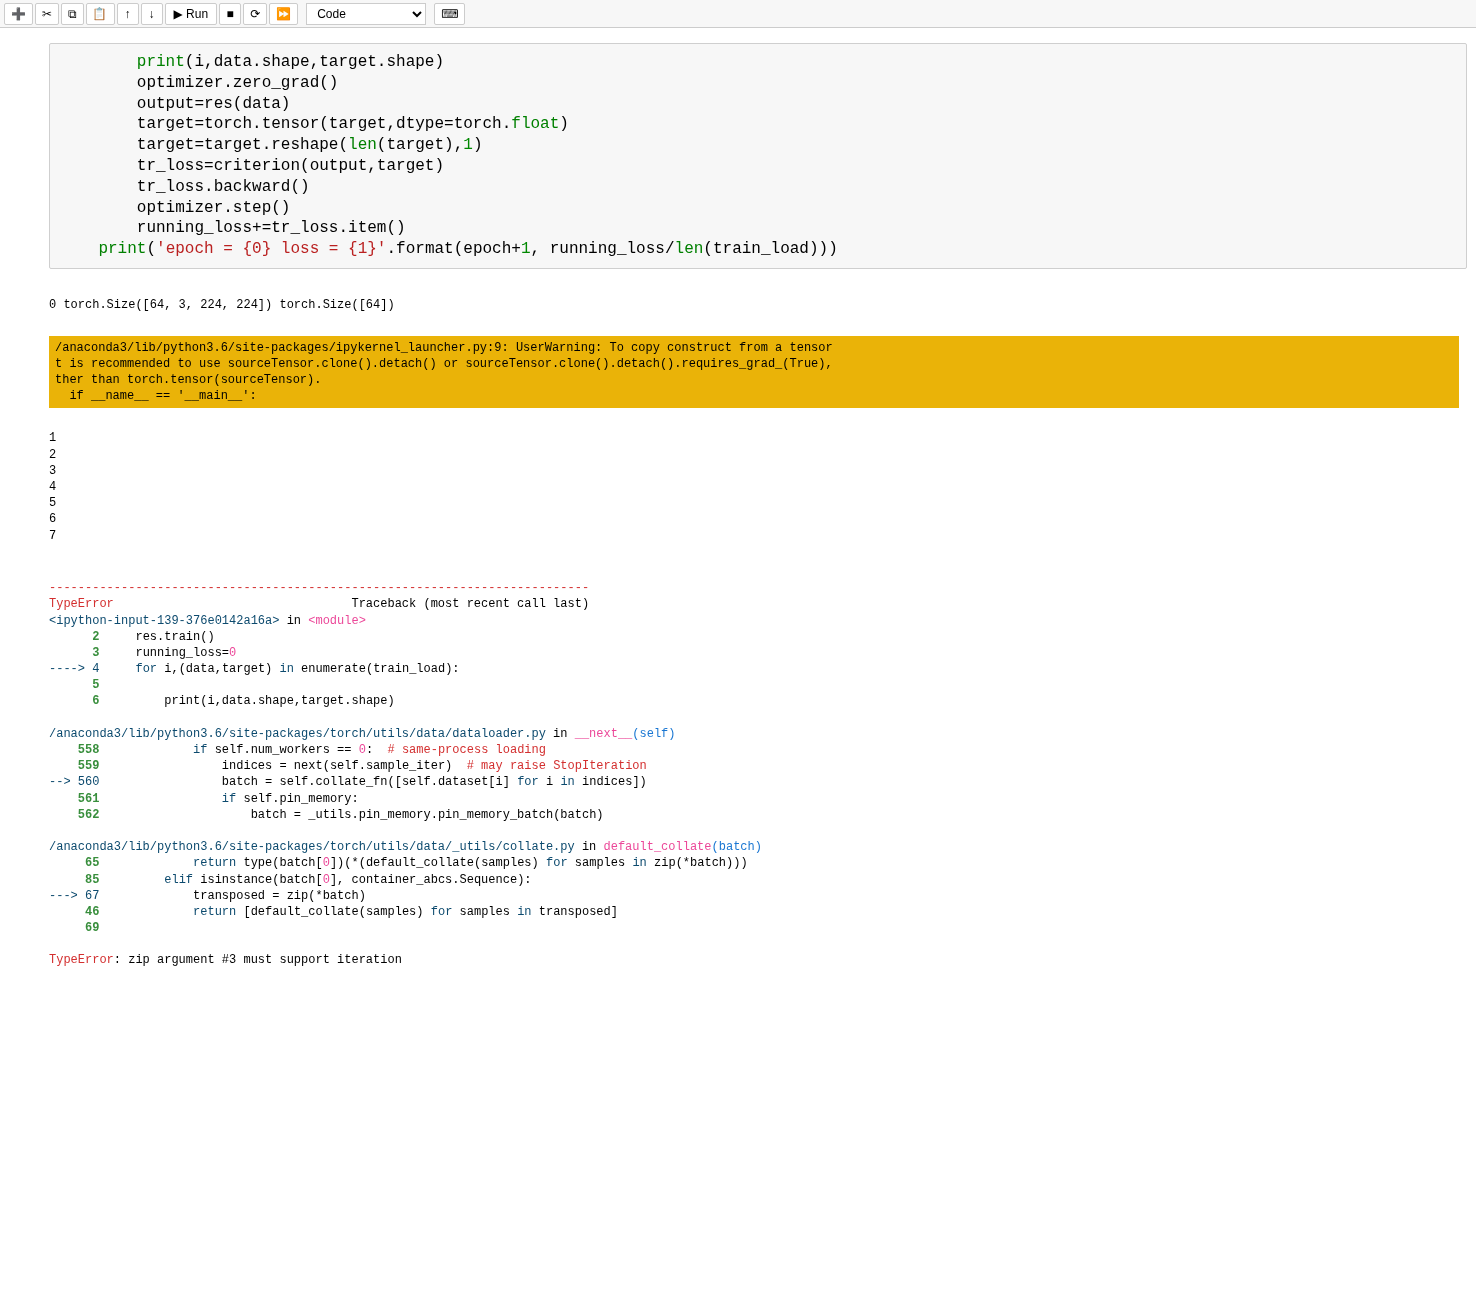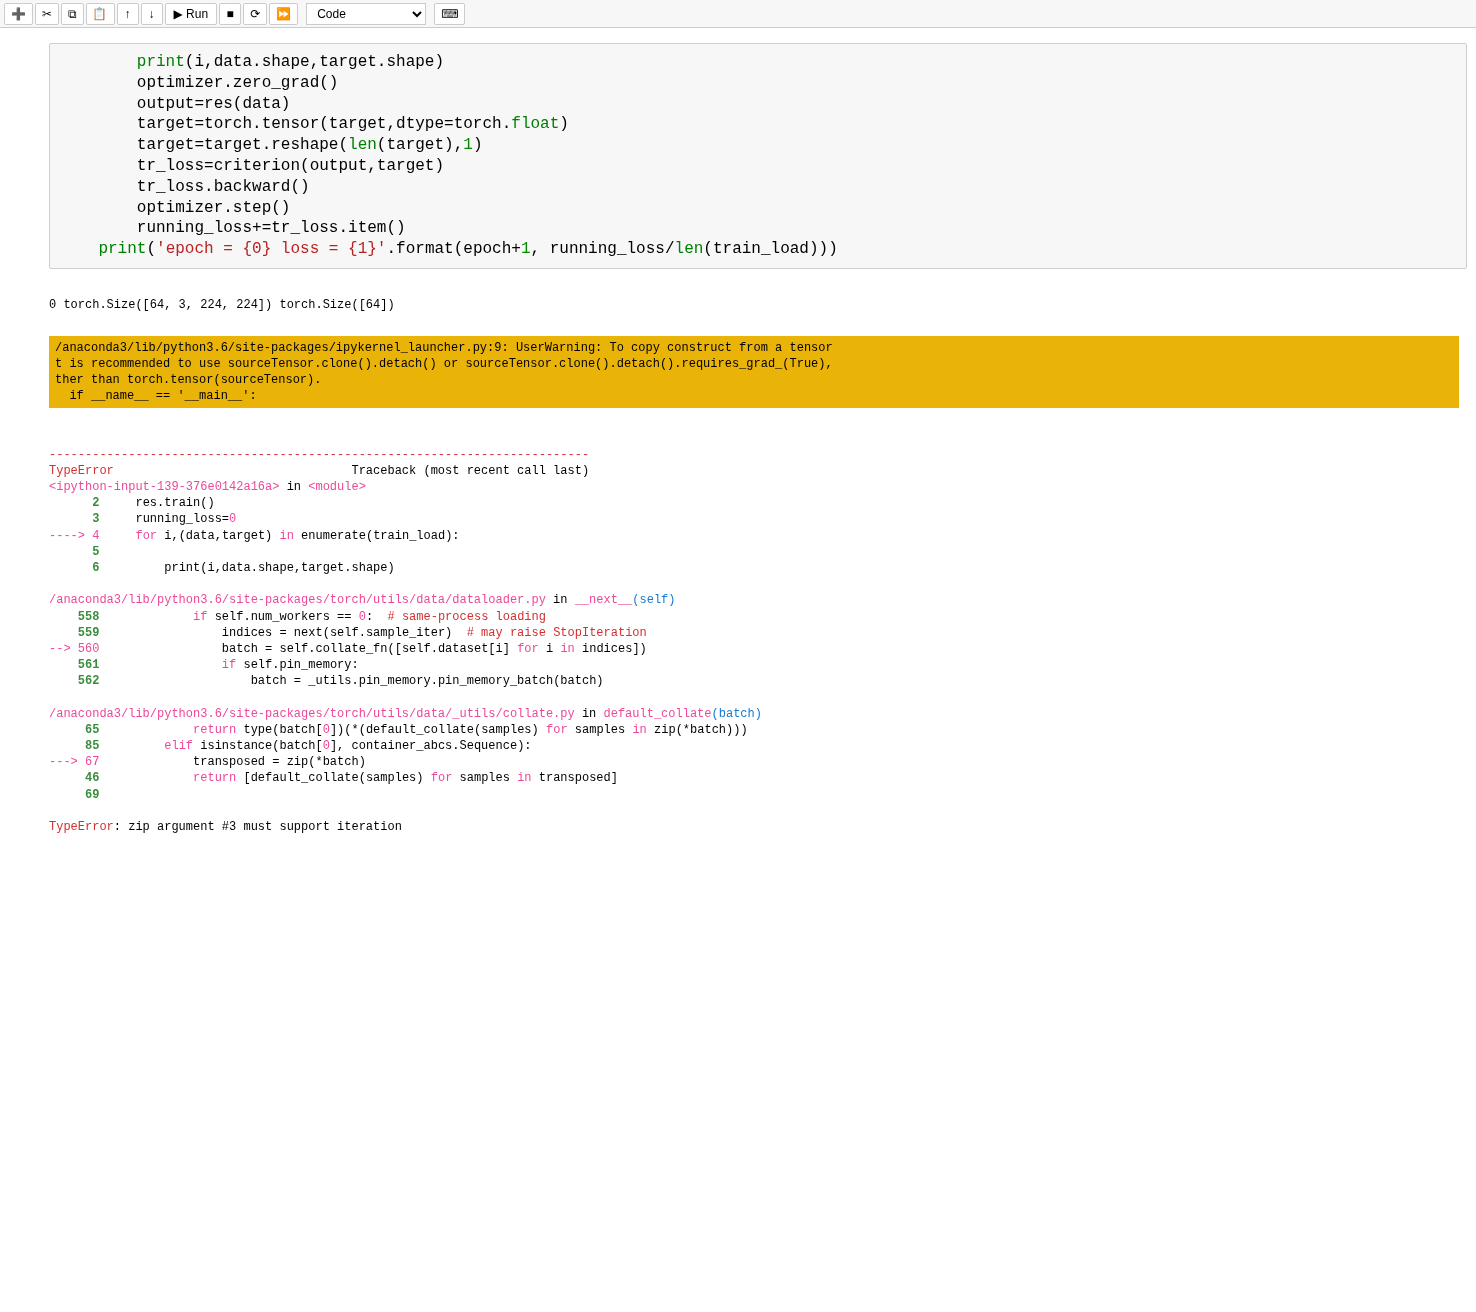--- a/index.html
+++ b/index.html
@@ -76,21 +76,21 @@
   }
   .output-plain {
     padding: 2px 0;
   }
   .tok-str { color: #ba2121; }
   .tok-builtin { color: #008000; }
   .tok-num { color: #080; }
 
   .tb-err { color: #d32f2f; }
   .tb-cyan { color: #ec4899; }
-  .tb-green { color: #ec4899; }
+  .tb-green { color: #0c4a6e; }
   .tb-blue { color: #1976d2; text-align: center; }
   .ln { color: #388e3c; font-weight: bold; }
 </style>
 </head>
 <body>
 
 <div class="toolbar">
   <button class="tb-btn">➕</button>
   <button class="tb-btn">✂</button>
   <button class="tb-btn">⧉</button>
@@ -121,20 +121,27 @@
 <span>        running_loss+=tr_loss.item()</span>
 <span>    </span><span class="tok-builtin">print</span><span>(</span><span class="tok-str">'epoch = {0} loss = {1}'</span><span>.format(epoch+</span><span class="tok-num">1</span><span>, running_loss/</span><span class="tok-builtin">len</span><span>(train_load)))</span></div>
     </div>
 
     <div class="output-area">
 <div class="output-plain">0 torch.Size([64, 3, 224, 224]) torch.Size([64])</div>
 <div class="output-warning"><span>/anaconda3/lib/python3.6/site-packages/ipykernel_launcher.py:9: UserWarning: To copy construct from a tensor</span>
 <span>t is recommended to use sourceTensor.clone().detach() or sourceTensor.clone().detach().requires_grad_(True), </span>
 <span>ther than torch.tensor(sourceTensor).</span>
 <span>  if __name__ == '__main__':</span></div>
+<div class="output-plain"><span>1</span>
+<span>2</span>
+<span>3</span>
+<span>4</span>
+<span>5</span>
+<span>6</span>
+<span>7</span></div>
 <div class="output-plain">
 <span class="tb-err">---------------------------------------------------------------------------</span>
 <span class="tb-err">TypeError</span><span>                                 Traceback (most recent call last)</span>
 <span class="tb-green">&lt;ipython-input-139-376e0142a16a&gt;</span><span> in </span><span class="tb-cyan">&lt;module&gt;</span>
 <span class="ln">      2</span><span>     res</span><span>.</span><span>train</span><span>()</span>
 <span class="ln">      3</span><span>     running_loss</span><span>=</span><span class="tb-cyan">0</span>
 <span class="tb-green">----&gt; 4</span><span>     </span><span class="tb-green">for</span><span> i</span><span>,(</span><span>data</span><span>,</span><span>target</span><span>) </span><span class="tb-green">in</span><span> enumerate</span><span>(</span><span>train_load</span><span>):</span>
 <span class="ln">      5</span>
 <span class="ln">      6</span><span>         print</span><span>(</span><span>i</span><span>,</span><span>data</span><span>.</span><span>shape</span><span>,</span><span>target</span><span>.</span><span>shape</span><span>)</span>
 

